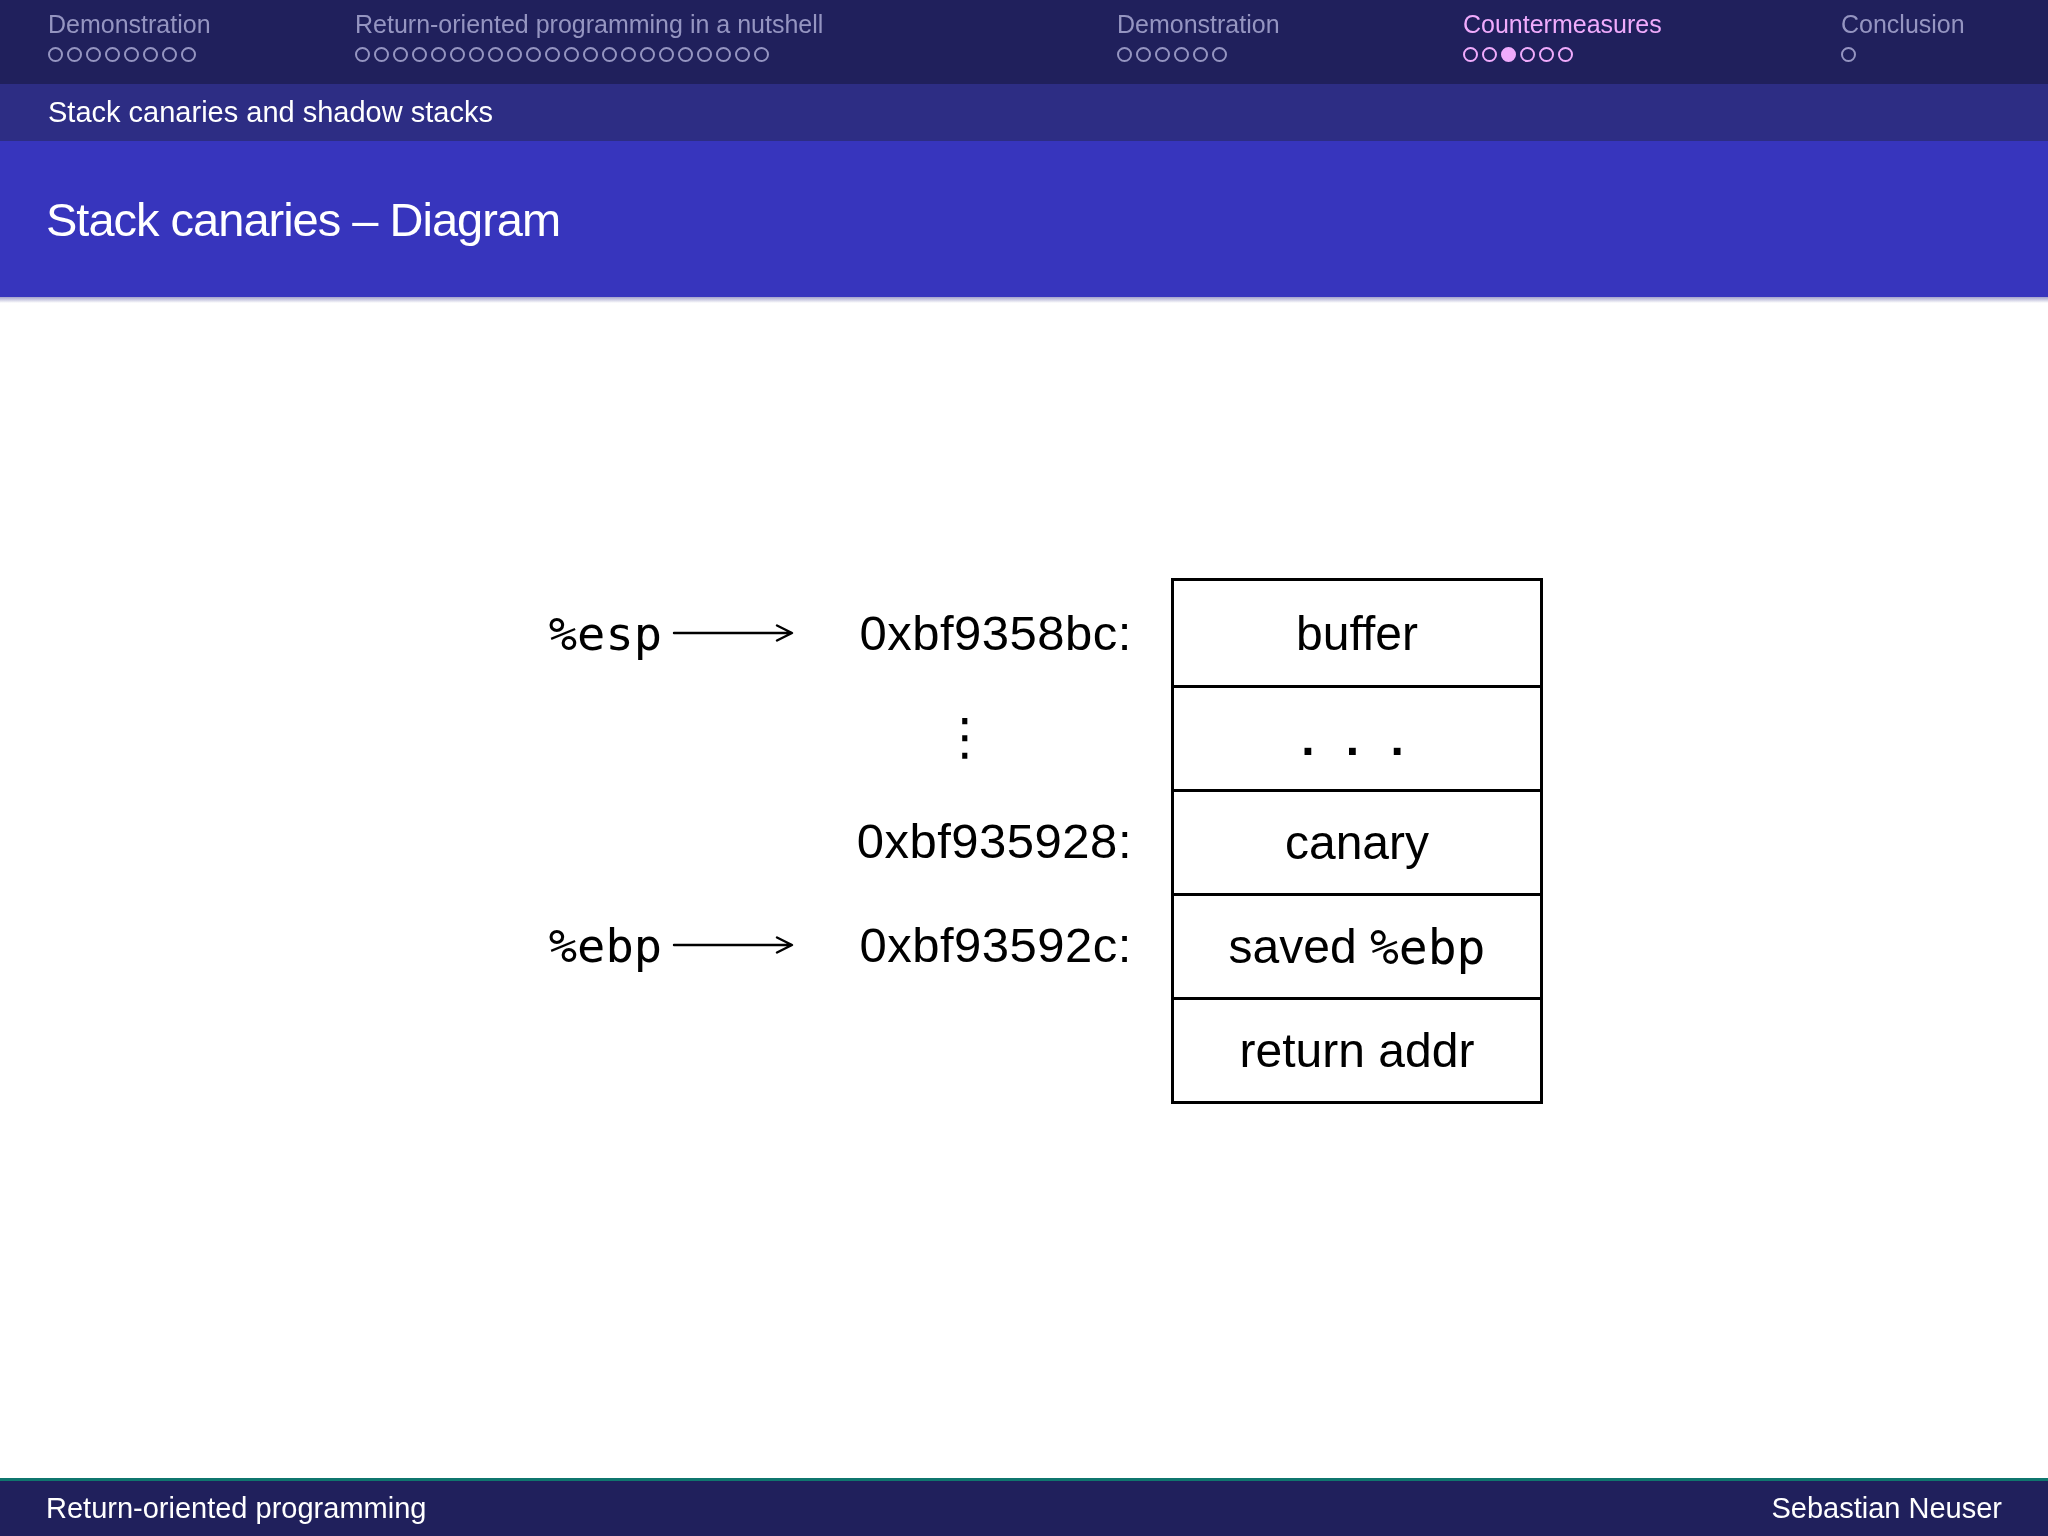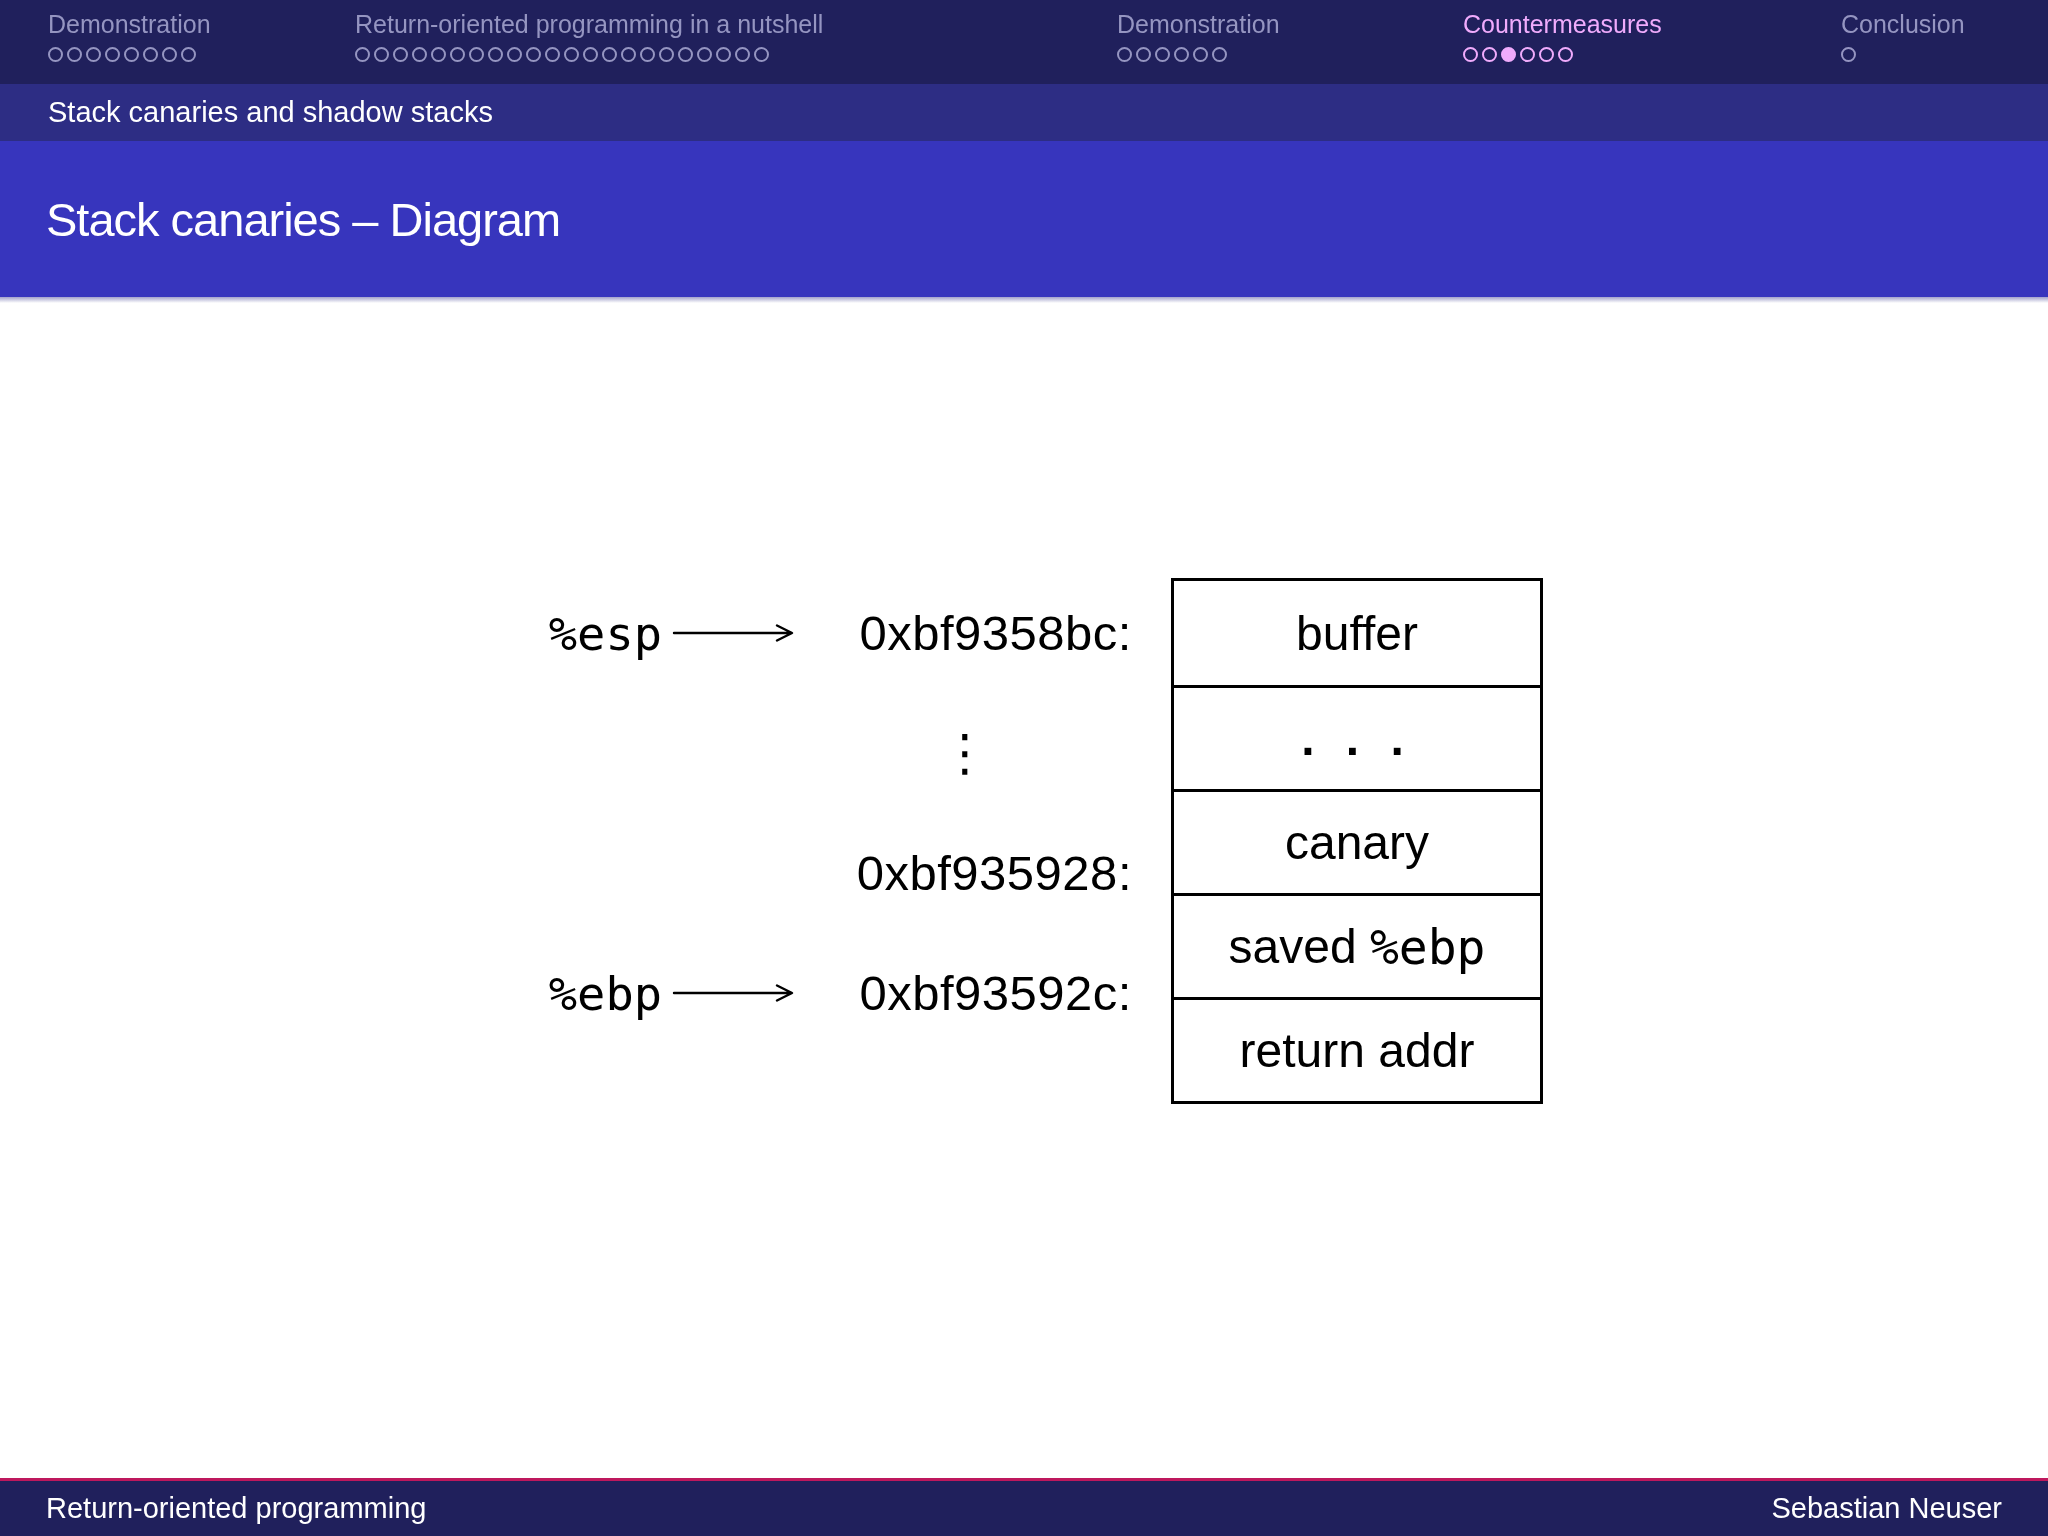--- a/index.html
+++ b/index.html
@@ -27,21 +27,21 @@
              font-size:29px;}
 
   
   #titlebar{position:absolute;left:0;top:141px;width:2048px;height:156px;background:#3735bd;
             color:#fff;display:flex;align-items:center;padding-left:46px;box-sizing:border-box;}
   #titlebar::after{content:"";position:absolute;left:0;top:100%;width:100%;height:6px;
             background:linear-gradient(#a2a2cc,rgba(255,255,255,0));}
   #slide-title{font-size:47px;font-weight:normal;letter-spacing:-1px;margin:0;white-space:nowrap;}
 
   
-  .col{position:absolute;display:flex;flex-direction:column;gap:16px;}
+  .col{position:absolute;display:flex;flex-direction:column;}
   .dcell{height:104px;display:flex;align-items:center;}
   #reg-col{left:420px;top:581px;width:242px;}
   #reg-col .dcell{justify-content:flex-end;}
   #arrow-col{left:670px;top:581px;width:132px;}
   #arrow-col .dcell{justify-content:center;}
   #addr-col{left:798px;top:581px;width:334px;}
   #addr-col .dcell{justify-content:flex-end;}
   #addr-col .dcell.center{justify-content:center;}
   .addr{font-size:49px;letter-spacing:.5px;white-space:nowrap;}
   .reg{font-size:47px;white-space:nowrap;}
@@ -53,21 +53,21 @@
   
   #stack-table{position:absolute;left:1171px;top:578px;width:372px;border:3px solid #000;
                box-sizing:border-box;background:#fff;display:flex;flex-direction:column;}
   .trow{height:104px;box-sizing:border-box;border-top:3px solid #000;display:flex;
         align-items:center;justify-content:center;font-size:48px;white-space:pre;}
   .trow:first-child{border-top:none;}
   .hdots{letter-spacing:9px;font-weight:bold;}
 
   
   #footer{position:absolute;left:0;top:1478px;width:2048px;height:58px;background:#20205c;
-          border-top:3px solid #be185d;box-sizing:border-box;color:#fff;display:flex;
+          border-top:3px solid #0f766e;box-sizing:border-box;color:#fff;display:flex;
           align-items:center;justify-content:space-between;padding:0 46px;font-size:29px;}
 </style>
 </head>
 <body>
 
 <div id="slide">
 
   <header id="navbar">
     <div id="nav-sections">
         <div class="nav-section">

